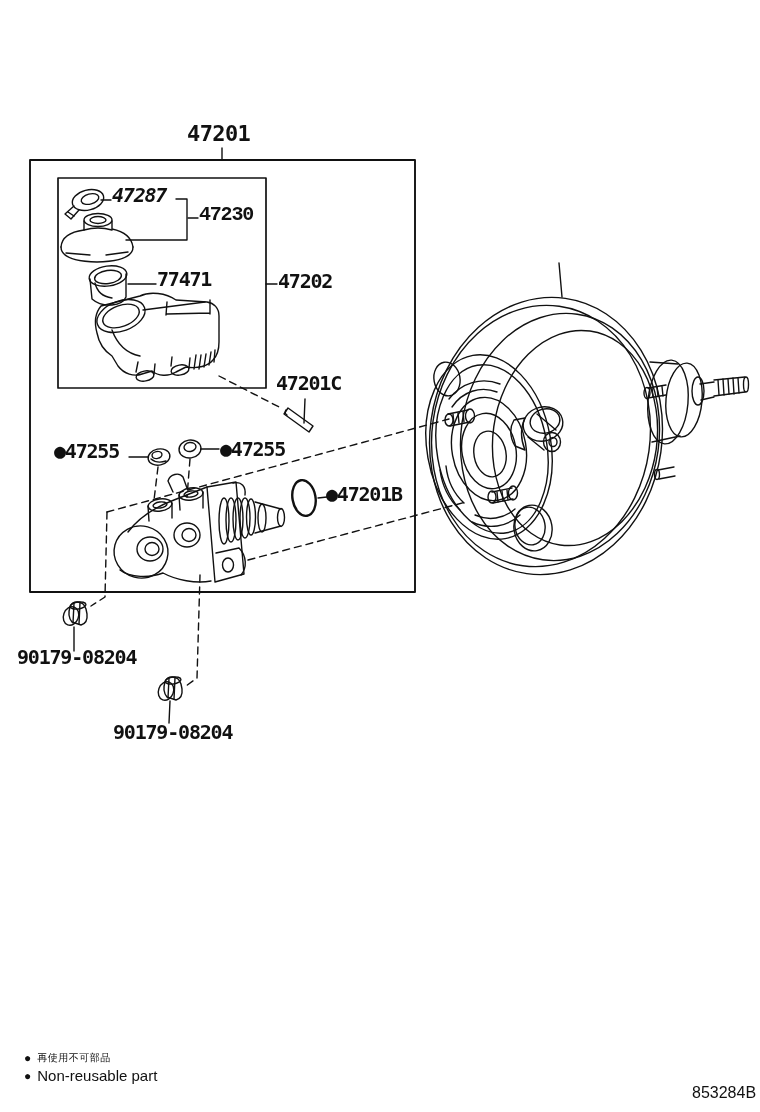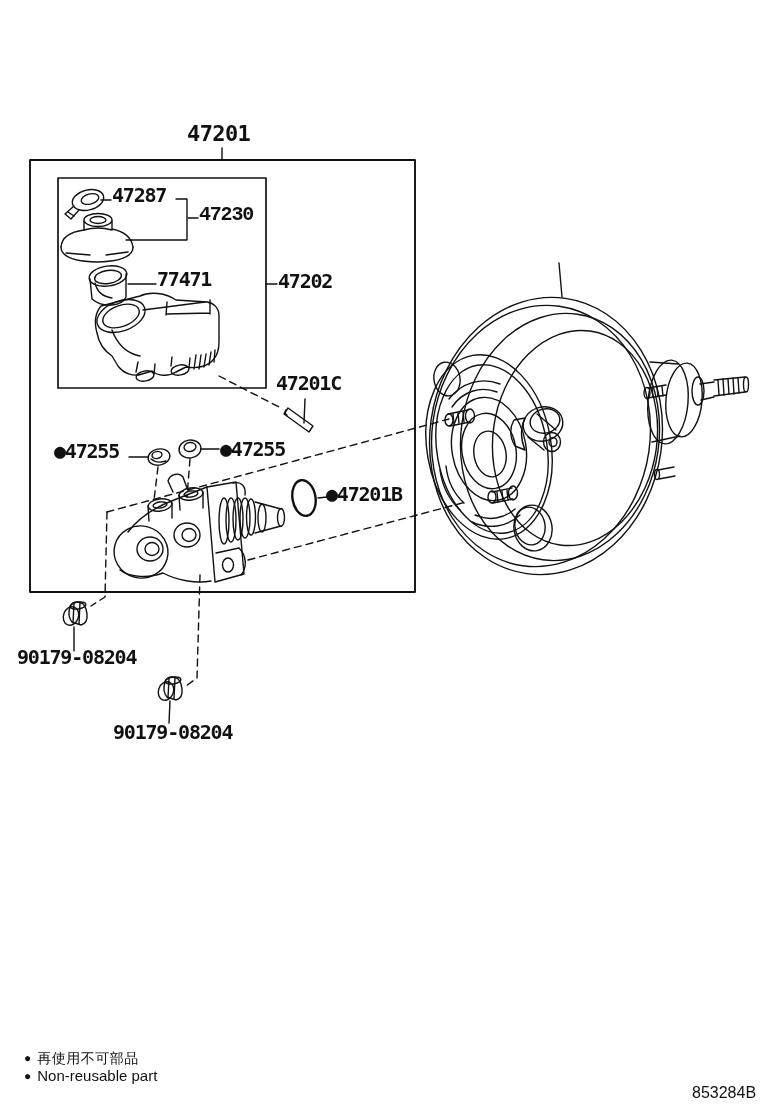--- a/index.html
+++ b/index.html
@@ -7,21 +7,21 @@
         font-family:"DejaVu Sans Mono",monospace;border-radius:23px;}
   svg{position:absolute;left:0;top:0;}
   .lbl{position:absolute;font-family:"DejaVu Sans Mono",monospace;font-weight:bold;
        font-size:20px;line-height:20px;letter-spacing:-1.2px;color:#111;white-space:pre;}
   .lbl-big{font-size:22px;line-height:24px;letter-spacing:-0.6px;}
   .refer{position:absolute;left:508px;top:200px;font-family:"DejaVu Sans Mono",monospace;
          font-weight:bold;font-size:20px;line-height:19px;letter-spacing:-1.2px;color:#111;}
   .legend-row{position:absolute;display:flex;align-items:center;gap:6px;color:#111;
               font-family:"Liberation Sans","DejaVu Sans",sans-serif;}
   .legend-bullet{font-size:12px;line-height:12px;}
-  .legend-jp{font-size:14px;line-height:16px;letter-spacing:0.5px;}
+  .legend-jp{font-size:10px;line-height:16px;letter-spacing:0.5px;}
   .legend-en{font-size:15px;line-height:16px;}
   .figcode{position:absolute;left:692px;top:1084px;color:#111;
            font-family:"Liberation Sans","DejaVu Sans",sans-serif;font-size:16px;}
 </style>
 </head>
 <body>
 
 <div id="page">
 
 <svg width="760" height="1112" viewBox="0 0 760 1112" fill="none" stroke="#111" stroke-width="1.5" stroke-linecap="round" stroke-linejoin="round">
@@ -212,21 +212,21 @@
 
     <path d="M648,388 L666,385 M648,398 L666,395"></path>
     <ellipse cx="647" cy="393" rx="3" ry="5.5"></ellipse>
     <path d="M652,387.5 L653,397 M657,387 L658,396.5 M662,386.5 L663,396"></path>
     <path d="M658,470 L674,467 M659,479 L675,476"></path>
     <ellipse cx="657" cy="474.5" rx="2.5" ry="5"></ellipse>
   </g>
 </svg>
 
   <div class="lbl lbl-big" style="left:187px;top:122px;">47201</div>
-  <div class="lbl" style="left:112px;top:185px;">47287</div>
+  <div class="lbl" style="left:112px;top:185px;font-style:italic;">47287</div>
   <div class="lbl" style="left:199px;top:205px;font-family:Liberation Mono, monospace;">47230</div>
   <div class="lbl" style="left:157px;top:269px;">77471</div>
   <div class="lbl" style="left:278px;top:271px;">47202</div>
   <div class="lbl" style="left:276px;top:373px;">47201C</div>
   <div class="lbl" style="left:54px;top:441px;">●47255</div>
   <div class="lbl" style="left:220px;top:439px;">●47255</div>
   <div class="lbl" style="left:326px;top:484px;">●47201B</div>
   <div class="lbl" style="left:17px;top:647px;">90179-08204</div>
   <div class="lbl" style="left:113px;top:722px;">90179-08204</div>
 

